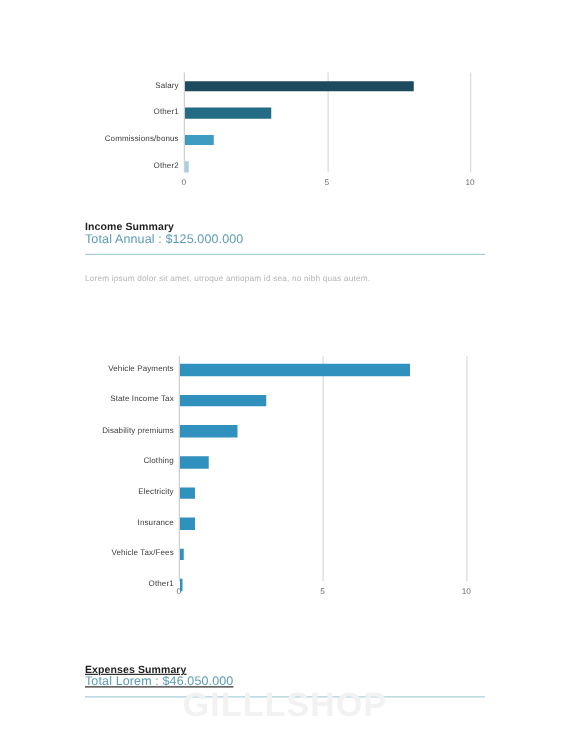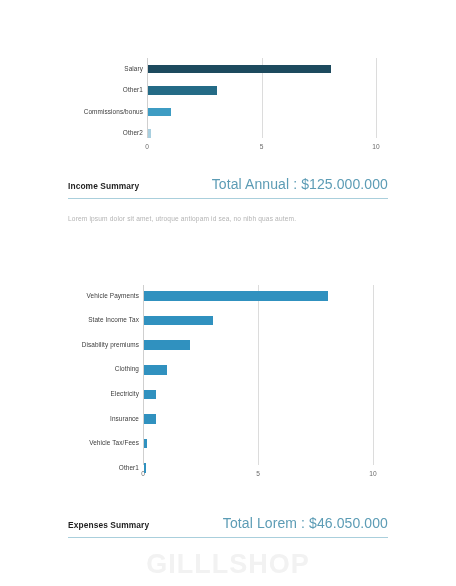--- a/index.html
+++ b/index.html
@@ -67,29 +67,30 @@
   
   .summary {
     position: absolute;
     left: 68px;
     right: 68px;
   }
   .summary-row {
     display: flex;
     align-items: baseline;
     justify-content: space-between;
+    flex-direction: column;
   }
   .summary-title {
     font-size: 8.4px;
     font-weight: bold;
     color: #1f1f1f;
     letter-spacing: 0.1px;
   }
   .summary-total {
-    font-size: 14px;
+    font-size: 10px;
     color: #5c9cb5;
     letter-spacing: 0.1px;
   }
   .summary-divider {
     margin-top: 6px;
     height: 1px;
     background: #aacfdc;
   }
   .summary-desc {
     margin-top: 16px;
@@ -167,21 +168,21 @@
         <div class="bar" style="left: 144px; top: 104.65px; width: 11.5px; height: 9.5px; background: rgb(48, 145, 191);"></div>
         <div class="bar-label" style="right: 317px; top: 130.5px;">Insurance</div>
         <div class="bar" style="left: 144px; top: 129.25px; width: 11.5px; height: 9.5px; background: rgb(48, 145, 191);"></div>
         <div class="bar-label" style="right: 317px; top: 155.1px;">Vehicle Tax/Fees</div>
         <div class="bar" style="left: 144px; top: 153.85px; width: 3.45px; height: 9.5px; background: rgb(48, 145, 191);"></div>
         <div class="bar-label" style="right: 317px; top: 179.7px;">Other1</div>
         <div class="bar" style="left: 144px; top: 178.45px; width: 2.3px; height: 9.5px; background: rgb(48, 145, 191);"></div>
       </div>
   </div>
 
-  <div class="summary" style="top:515px;">
+  <div class="summary" style="top:530px;text-decoration:underline;">
     <div class="summary-row">
       <div class="summary-title">Expenses Summary</div>
       <div class="summary-total">Total Lorem : $46.050.000</div>
     </div>
     <div class="summary-divider"></div>
   </div>
 
   <div class="watermark">GILLLSHOP</div>
 
 </div>

